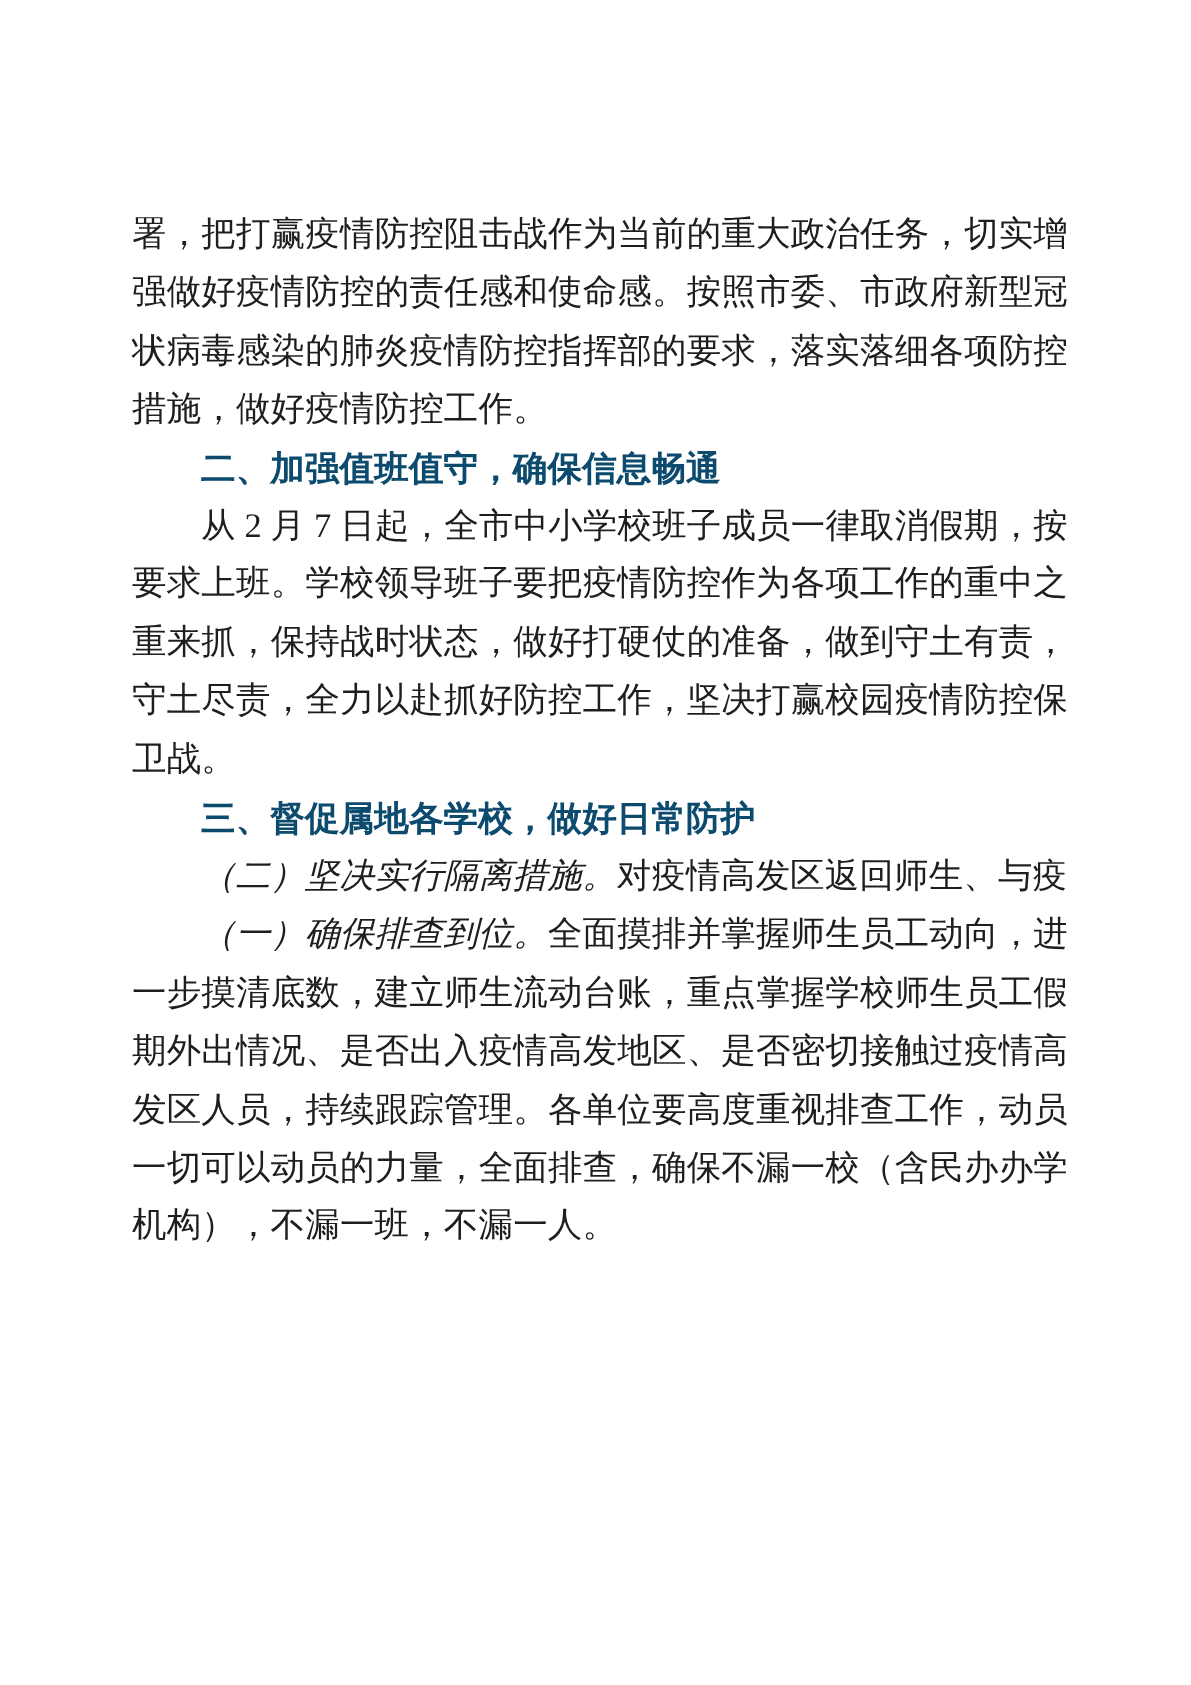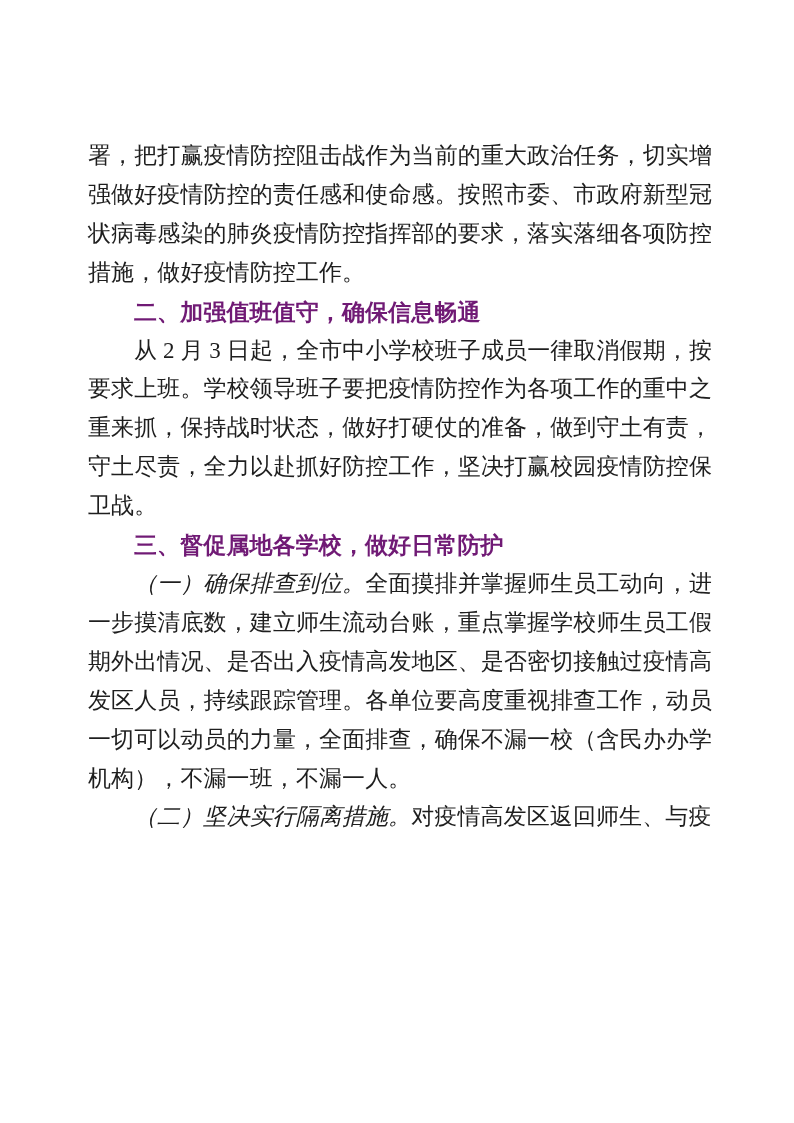--- a/index.html
+++ b/index.html
@@ -34,21 +34,21 @@
     text-indent: 2em;
   }
   .para-noindent {
     text-indent: 0;
   }
   .section-heading {
     margin: 0;
     text-indent: 2em;
     font-family: "Liberation Sans", sans-serif;
     font-weight: 700;
-    color: #701a75;
+    color: #0c4a6e;
     font-size: 23px;
     line-height: 38.9px;
     text-align: left;
   }
   .lead-kai {
     font-style: italic;
   }
   .page-number {
     position: absolute;
     left: 130px;
@@ -66,25 +66,25 @@
 
 <div class="page">
 
   <div class="content">
 
     <p class="para-noindent">署，把打赢疫情防控阻击战作为当前的重大政治任务，切实增强做好疫情防控的责任感和使命感。按照市委、市政府新型冠状病毒感染的肺炎疫情防控指挥部的要求，落实落细各项防控措施，做好疫情防控工作。</p>
 
 
     <p class="section-heading">二、加强值班值守，确保信息畅通</p>
 
-    <p class="para-indent">从 2 月 3 日起，全市中小学校班子成员一律取消假期，按要求上班。学校领导班子要把疫情防控作为各项工作的重中之重来抓，保持战时状态，做好打硬仗的准备，做到守土有责，守土尽责，全力以赴抓好防控工作，坚决打赢校园疫情防控保卫战。</p>
+    <p class="para-indent">从 2 月 7 日起，全市中小学校班子成员一律取消假期，按要求上班。学校领导班子要把疫情防控作为各项工作的重中之重来抓，保持战时状态，做好打硬仗的准备，做到守土有责，守土尽责，全力以赴抓好防控工作，坚决打赢校园疫情防控保卫战。</p>
 
     <p class="section-heading">三、督促属地各学校，做好日常防护</p>
 
+    <p class="para-indent"><span class="lead-kai">（二）坚决实行隔离措施。</span><span>对疫情高发区返回师生、与疫</span></p>
+
     <p class="para-indent"><span class="lead-kai">（一）确保排查到位。</span><span>全面摸排并掌握师生员工动向，进一步摸清底数，建立师生流动台账，重点掌握学校师生员工假期外出情况、是否出入疫情高发地区、是否密切接触过疫情高发区人员，持续跟踪管理。各单位要高度重视排查工作，动员一切可以动员的力量，全面排查，确保不漏一校（含民办办学机构），不漏一班，不漏一人。</span></p>
-
-    <p class="para-indent"><span class="lead-kai">（二）坚决实行隔离措施。</span><span>对疫情高发区返回师生、与疫</span></p>
 
   </div>
 
   <div class="page-number">— 2 —</div>
 
 </div>
 
 </body></html>

